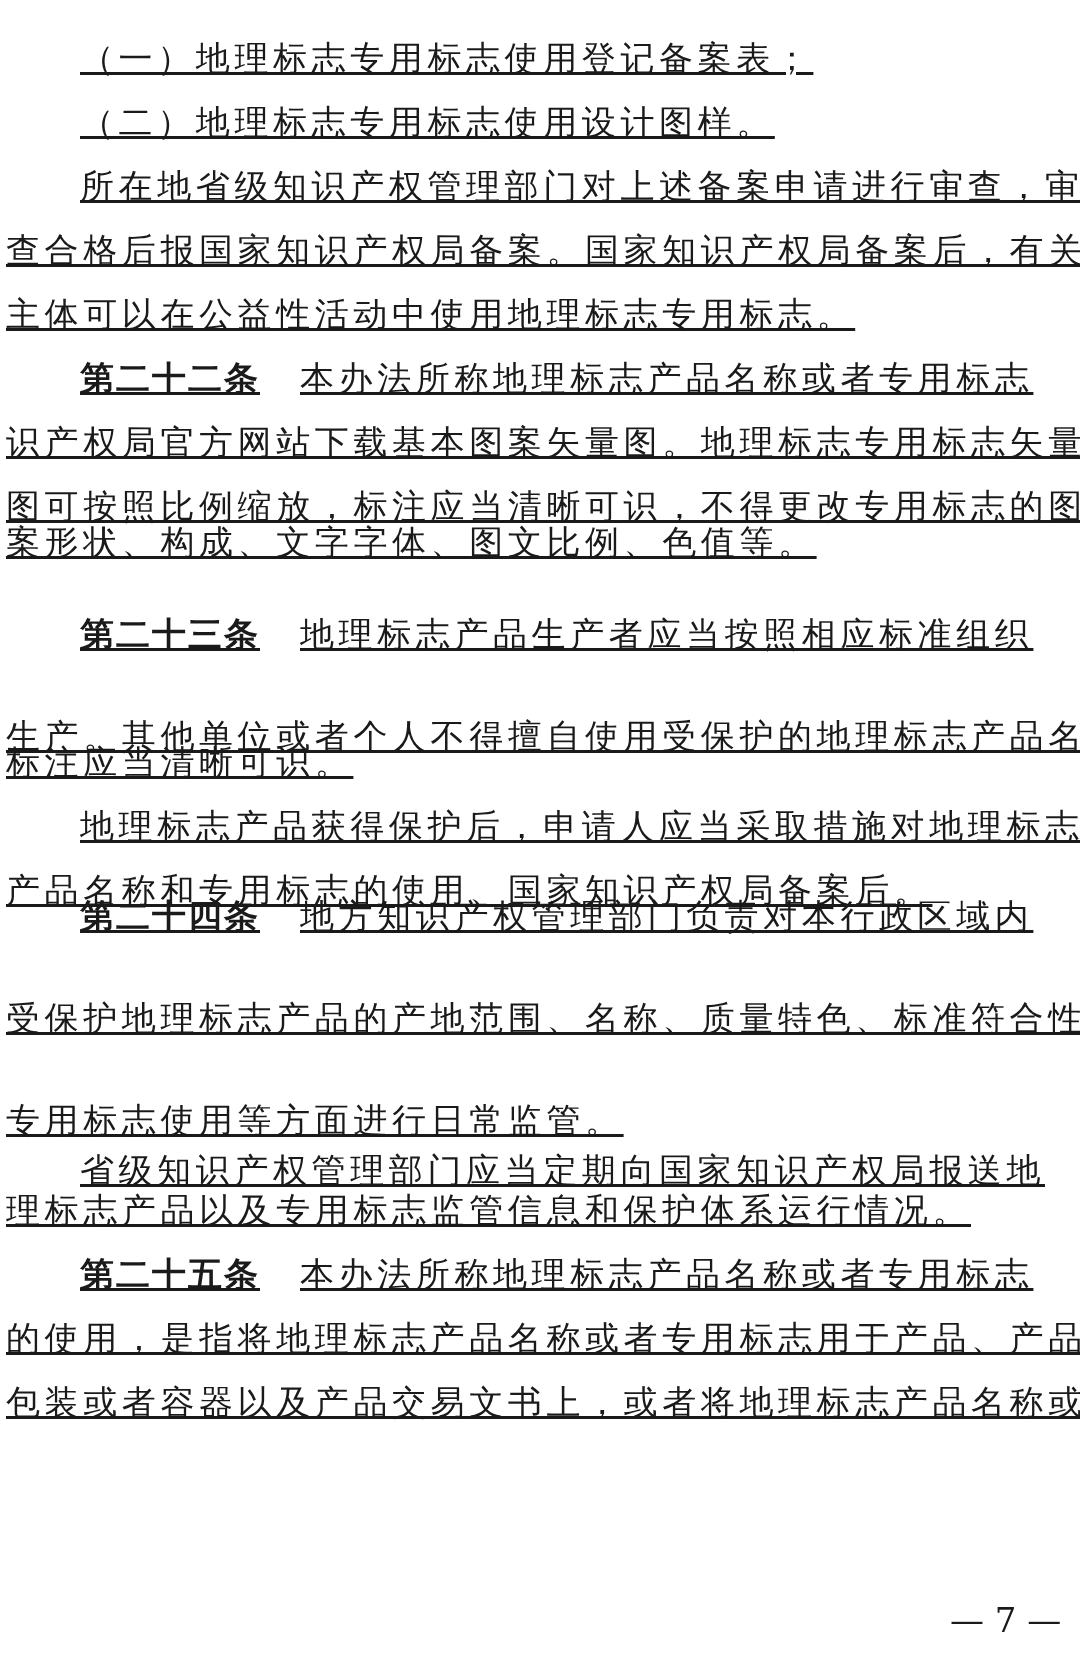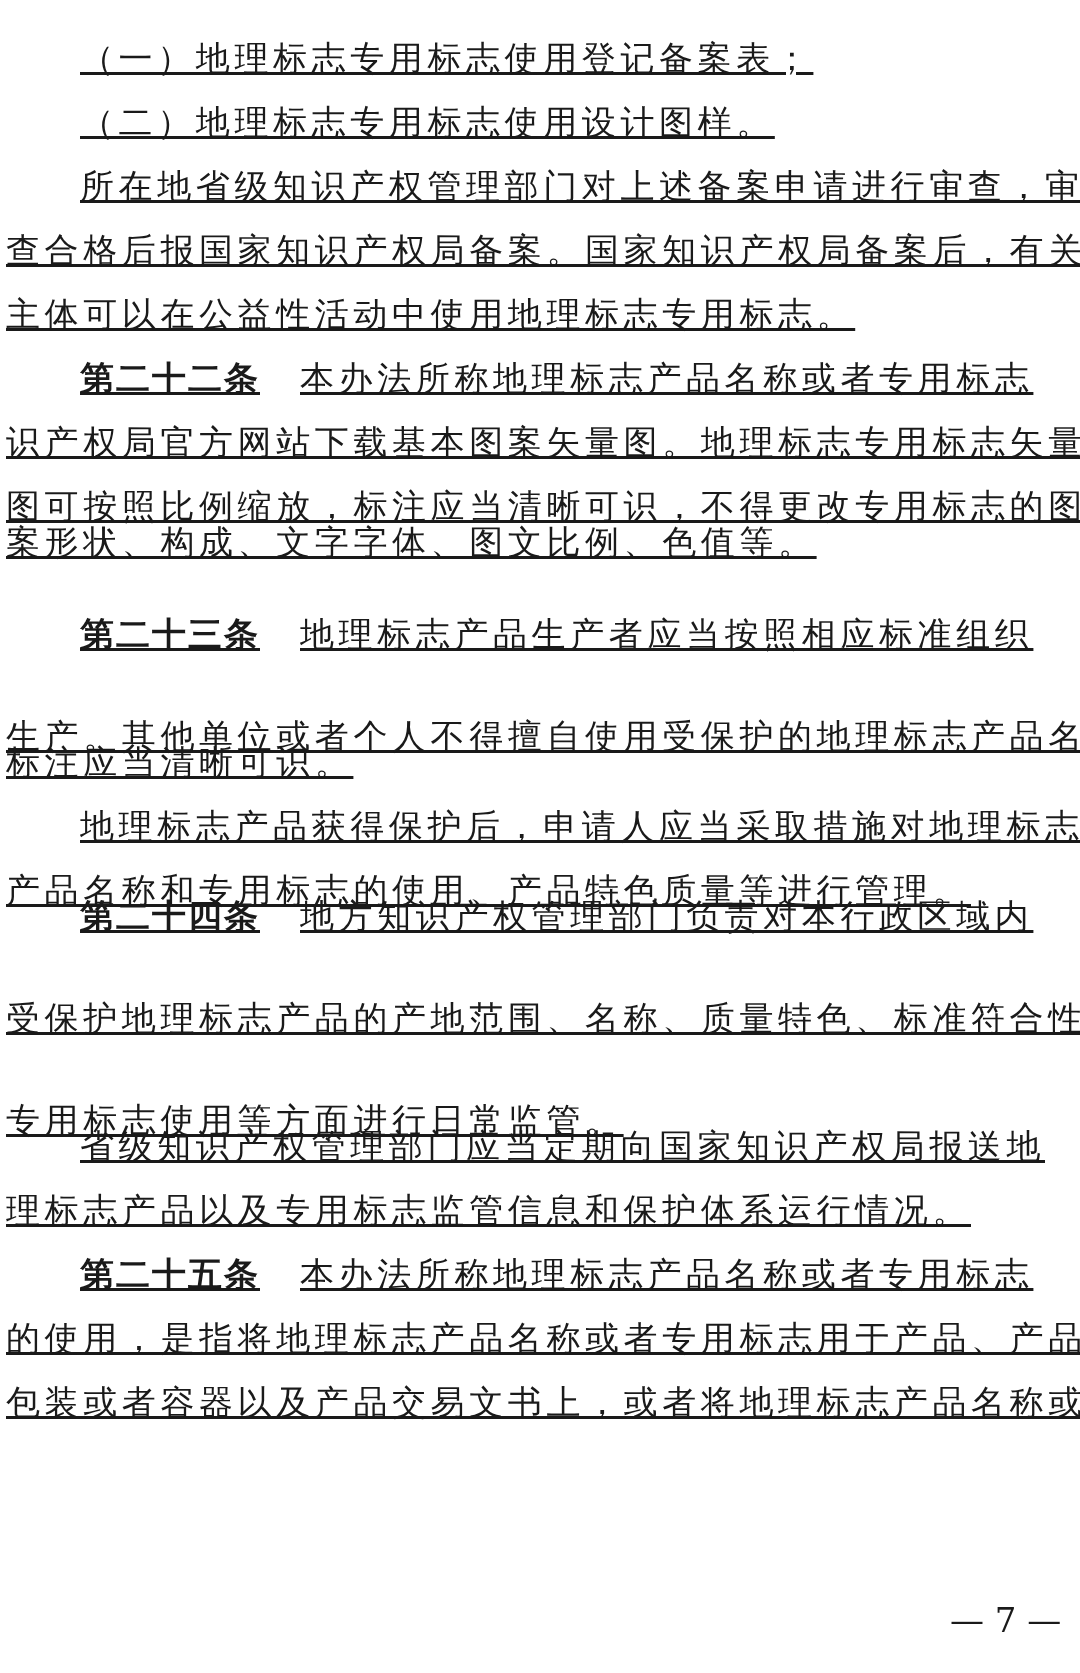--- a/index.html
+++ b/index.html
@@ -29,28 +29,28 @@
   <div class="line" style="top:422px">识产权局官方网站下载基本图案矢量图。地理标志专用标志矢量</div>
   <div class="line" style="top:486px">图可按照比例缩放，标注应当清晰可识，不得更改专用标志的图</div>
   <div class="line" style="top:522px">案形状、构成、文字字体、图文比例、色值等。</div>
 
   <div class="line ind" style="top:614px">
     <span class="bold">第二十三条</span><span class="gap"></span><span>地理标志产品生产者应当按照相应标准组织</span>
   </div>
   <div class="line" style="top:716px">生产。其他单位或者个人不得擅自使用受保护的地理标志产品名</div>
   <div class="line" style="top:742px">标注应当清晰可识。</div>
   <div class="line ind" style="top:806px">地理标志产品获得保护后，申请人应当采取措施对地理标志</div>
-  <div class="line" style="top:870px">产品名称和专用标志的使用、产品特色质量等进行管理。</div>
+  <div class="line" style="top:870px">产品名称和专用标志的使用、国家知识产权局备案后。</div>
 
   <div class="line ind" style="top:896px">
     <span class="bold">第二十四条</span><span class="gap"></span><span>地方知识产权管理部门负责对本行政区域内</span>
   </div>
   <div class="line" style="top:998px">受保护地理标志产品的产地范围、名称、质量特色、标准符合性、</div>
   <div class="line" style="top:1100px">专用标志使用等方面进行日常监管。</div>
-  <div class="line ind" style="top:1126px">省级知识产权管理部门应当定期向国家知识产权局报送地</div>
+  <div class="line ind" style="top:1150px">省级知识产权管理部门应当定期向国家知识产权局报送地</div>
   <div class="line" style="top:1190px">理标志产品以及专用标志监管信息和保护体系运行情况。</div>
 
   <div class="line ind" style="top:1254px">
     <span class="bold">第二十五条</span><span class="gap"></span><span>本办法所称地理标志产品名称或者专用标志</span>
   </div>
   <div class="line" style="top:1318px">的使用，是指将地理标志产品名称或者专用标志用于产品、产品</div>
   <div class="line" style="top:1382px">包装或者容器以及产品交易文书上，或者将地理标志产品名称或</div>
 
   <div class="pagenum">— 7 —</div>
 </div>

